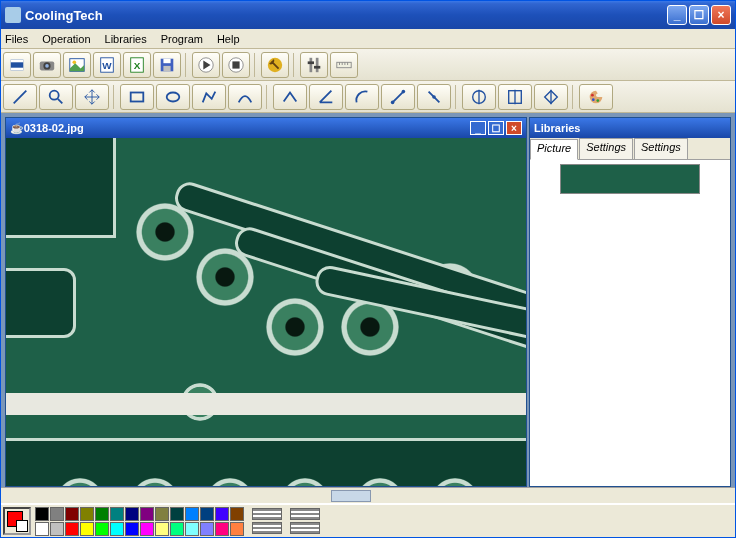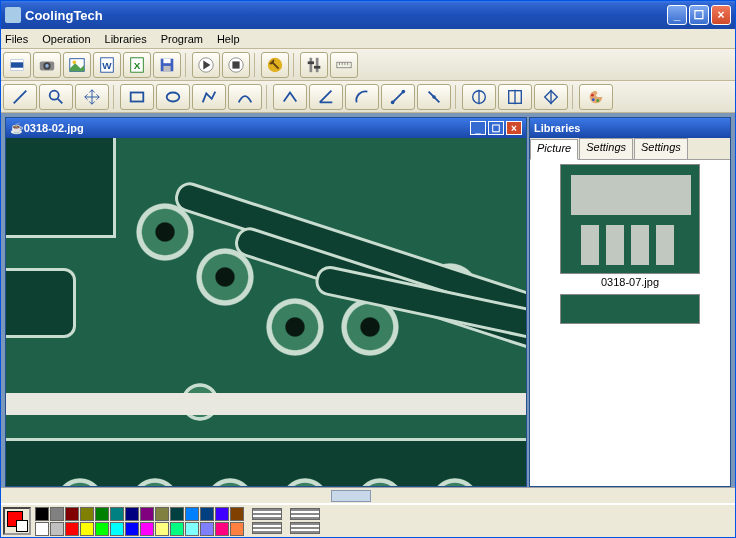--- a/index.html
+++ b/index.html
@@ -292,30 +292,20 @@
       <div class="subtitle">
         <span class="t">Libraries</span>
       </div>
       <div class="tabs">
         <div class="tab active">Picture</div>
         <div class="tab">Settings</div>
         <div class="tab">Settings</div>
       </div>
       <div class="thumbs">
         <div class="thumb">
-          <div class="tim">
-              <div class="tw" style="left:10px;top:10px;width:120px;height:40px"></div>
-              <div class="tw" style="left:20px;top:60px;width:18px;height:40px"></div>
-              <div class="tw" style="left:45px;top:60px;width:18px;height:40px"></div>
-              <div class="tw" style="left:70px;top:60px;width:18px;height:40px"></div>
-              <div class="tw" style="left:95px;top:60px;width:18px;height:40px"></div>
-            </div>
-          <div>0318-07.jpg</div>
-        </div>
-        <div class="thumb">
           <div class="tim" style="height:30px"></div>
         </div>
       </div>
     </div>
   </div>
 
   <div class="hscroll">
     <div class="thumb-bar"></div>
   </div>
 

